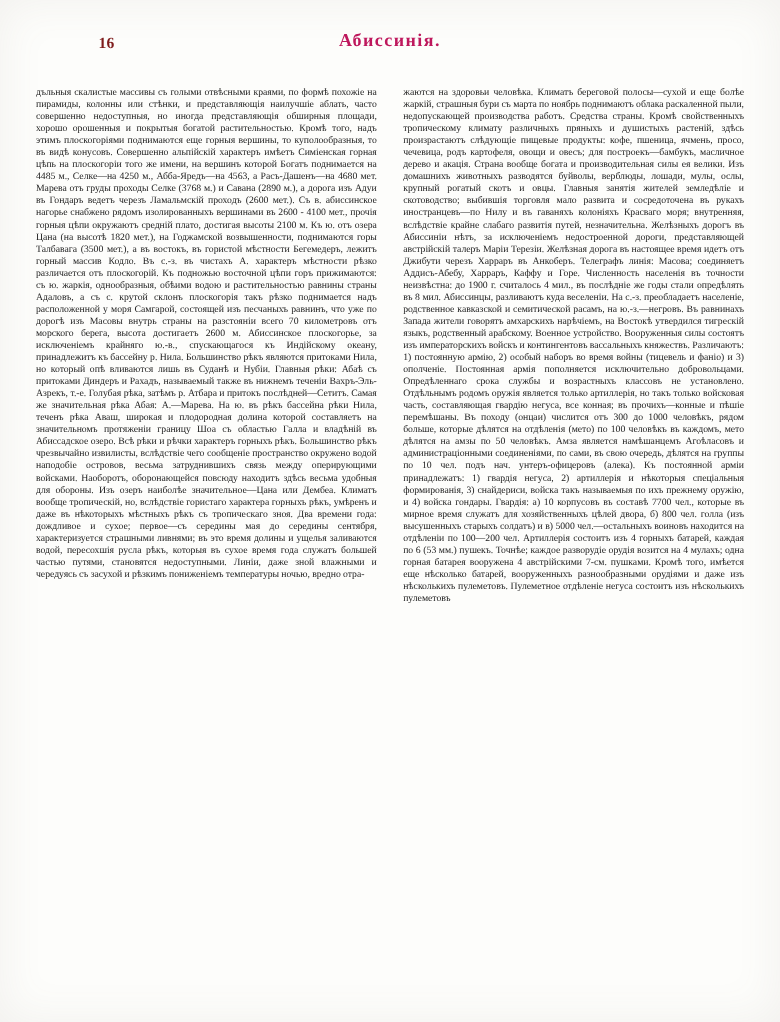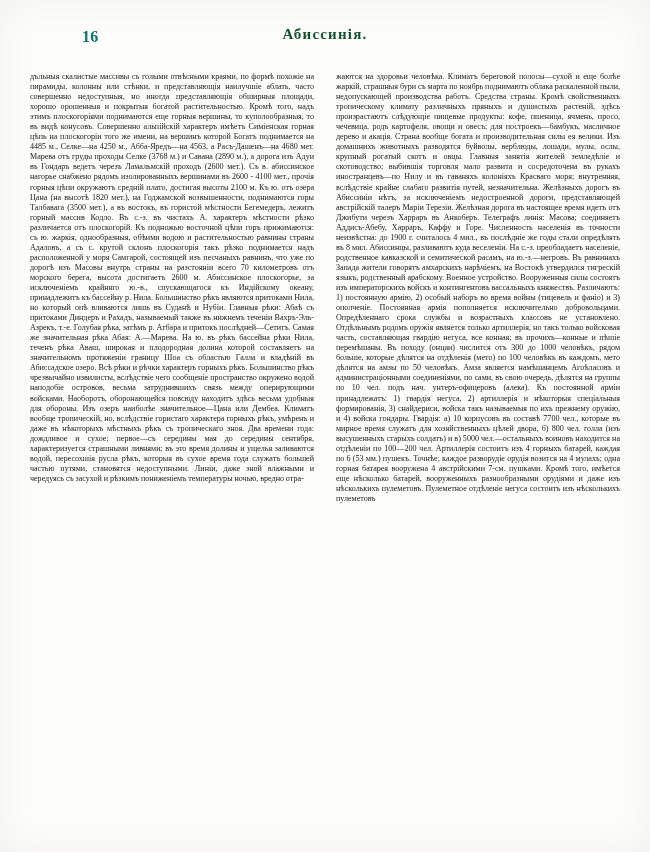--- a/index.html
+++ b/index.html
@@ -25,35 +25,35 @@
   }
   .page-header {
     position: relative;
     height: 26px;
     margin-bottom: 8px;
   }
   .folio {
     position: absolute;
     left: 52px;
     top: 2px;
-    font-size: 16px;
+    font-size: 13px;
     font-weight: 700;
     letter-spacing: 0.3px;
-    color: #0f766e;
+    color: #7f1d1d;
   }
   .running-title {
     position: absolute;
     left: 0;
     right: 0;
     top: 0;
     text-align: center;
     font-size: 15px;
     font-weight: 700;
     letter-spacing: 1.2px;
-    color: #14532d;
+    color: #be185d;
   }
   .columns {
     display: flex;
     flex-direction: row;
     gap: 22px;
     height: 790px;
   }
   .column {
     width: 284px;
     flex: 0 0 284px;

